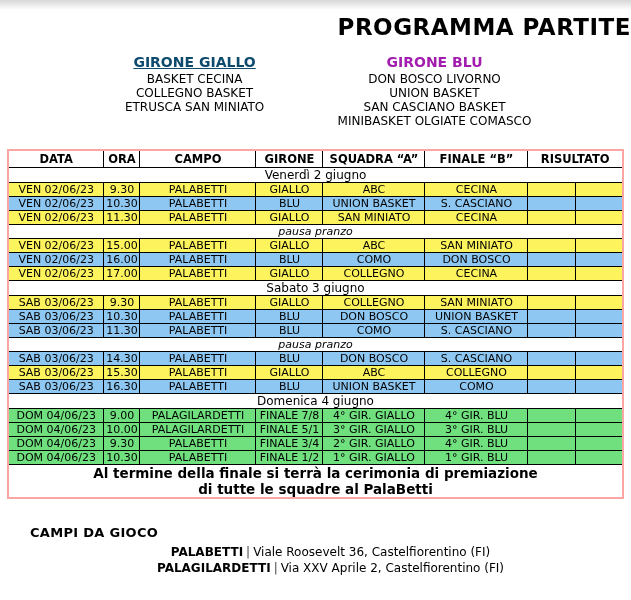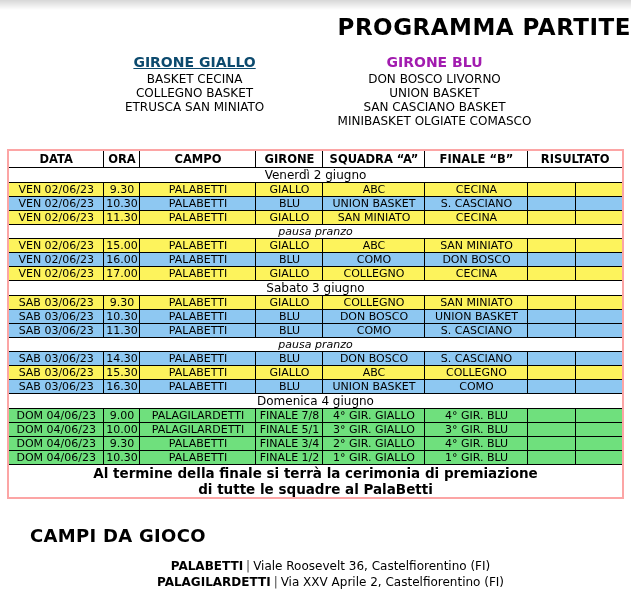--- a/index.html
+++ b/index.html
@@ -25,21 +25,21 @@
   }
   table.schedule td{
     border:1px solid #000;text-align:center;padding:1px 1px;
     height:11px;line-height:11px;overflow:hidden;white-space:nowrap;
   }
   tr.hdr td{font-weight:bold;font-size:11.5px;height:14px;line-height:14px;}
   tr.section td{font-weight:normal;font-size:12px;height:12px;line-height:12px;}
   tr.note td{font-size:11px;height:11px;font-style:italic;}
   tr.tfooter td{font-weight:bold;font-size:13.5px;line-height:16px;padding:0;white-space:normal;}
   .campi{margin:26px 0 0 30px;}
-  .campi-heading{font-size:18px;font-weight:bold;margin-bottom:12px;letter-spacing:0.3px;}
+  .campi-heading{font-size:13px;font-weight:bold;margin-bottom:4px;letter-spacing:0.3px;}
   .campo-line{font-size:12px;line-height:16px;text-align:center;}
   .campo-line b{font-weight:bold;}
   .campo-line .sep{color:#444;padding:0 3px;}
 </style>
 </head>
 <body>
 
 <div class="top-strip"></div>
 
 <h1 class="page-title">PROGRAMMA PARTITE</h1>

